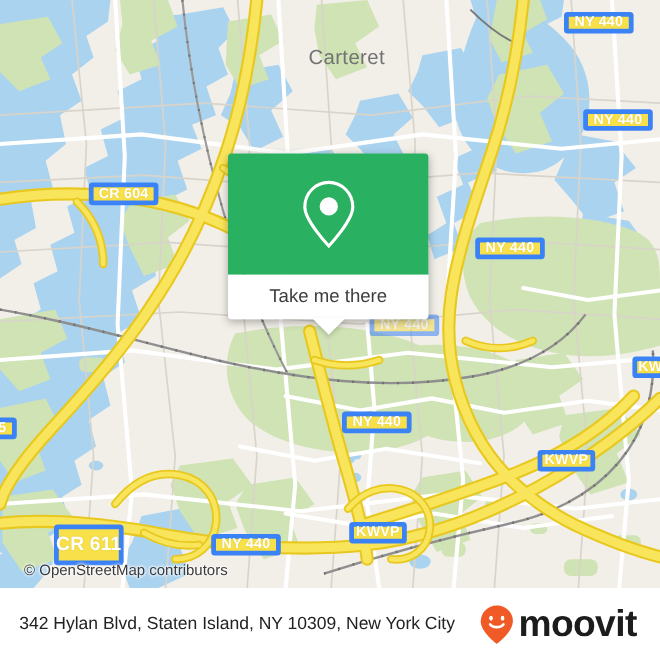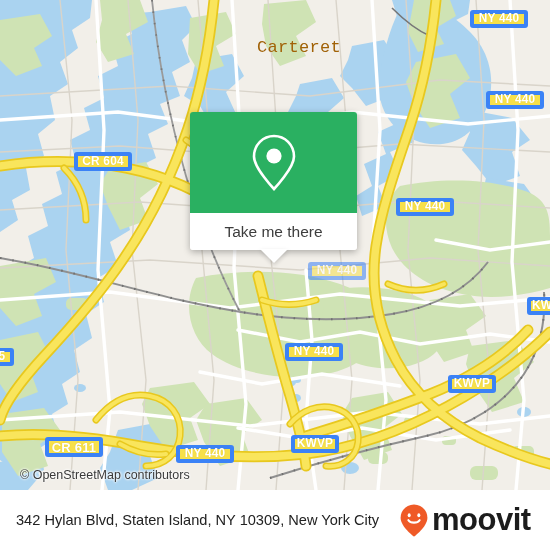--- a/index.html
+++ b/index.html
@@ -42,30 +42,30 @@
     white-space: nowrap;
     line-height: 1;
     text-shadow: 0 0 1px rgba(160,140,20,.35);
   }
   .shield.dim { opacity: .55; }
 
   
   .city-label {
     position: absolute;
     font-size: 17px;
-    color: #a16207;
-    font-family: Liberation Mono, monospace;
+    color: #737373;
+    font-family: Liberation Sans, sans-serif;
     letter-spacing: .3px;
     white-space: nowrap;
   }
 
   
   #callout {
     position: absolute;
-    left: 190px; top: 112px;
+    left: 190px; top: 128px;
     width: 167px;
     border-radius: 3px;
     box-shadow: 0 2px 7px rgba(0,0,0,.30);
     overflow: visible;
     z-index: 40;
   }
   #callout-head {
     height: 101px;
     background: #2ab061;
     border-radius: 3px 3px 0 0;
@@ -358,21 +358,21 @@
     <div id="shields">
         <div class="shield" style="left: 470px; top: 10px; width: 58px; height: 18px; font-size: 11.9px;">NY 440</div>
         <div class="shield" style="left: 486px; top: 91px; width: 58px; height: 18px; font-size: 11.9px;">NY 440</div>
         <div class="shield" style="left: 74px; top: 152px; width: 58px; height: 19px; font-size: 11.9px;">CR 604</div>
         <div class="shield" style="left: 396px; top: 198px; width: 58px; height: 18px; font-size: 11.9px;">NY 440</div>
         <div class="shield dim" style="left: 308px; top: 262px; width: 58px; height: 18px; font-size: 11.9px;">NY 440</div>
         <div class="shield" style="left: 527px; top: 297px; width: 30px; height: 18px; font-size: 11.9px;">KW</div>
         <div class="shield" style="left: 285px; top: 343px; width: 58px; height: 18px; font-size: 11.9px;">NY 440</div>
         <div class="shield" style="left: -10px; top: 348px; width: 24px; height: 18px; font-size: 11.9px;">5</div>
         <div class="shield" style="left: 448px; top: 375px; width: 48px; height: 18px; font-size: 11.9px;">KWVP</div>
-        <div class="shield" style="left: 45px; top: 437px; width: 58px; height: 20px; font-size: 13px;">CR 611</div>
+        <div class="shield" style="left: 45px; top: 437px; width: 58px; height: 34px; font-size: 16px;">CR 611</div>
         <div class="shield" style="left: 176px; top: 445px; width: 58px; height: 18px; font-size: 11.9px;">NY 440</div>
         <div class="shield" style="left: 291px; top: 435px; width: 48px; height: 18px; font-size: 11.9px;">KWVP</div>
       </div>
   </div>
 
   <div id="attribution">© OpenStreetMap contributors</div>
 
   <div id="callout">
     <div id="callout-head">
       <svg width="52" height="62" viewBox="0 0 52 62">

